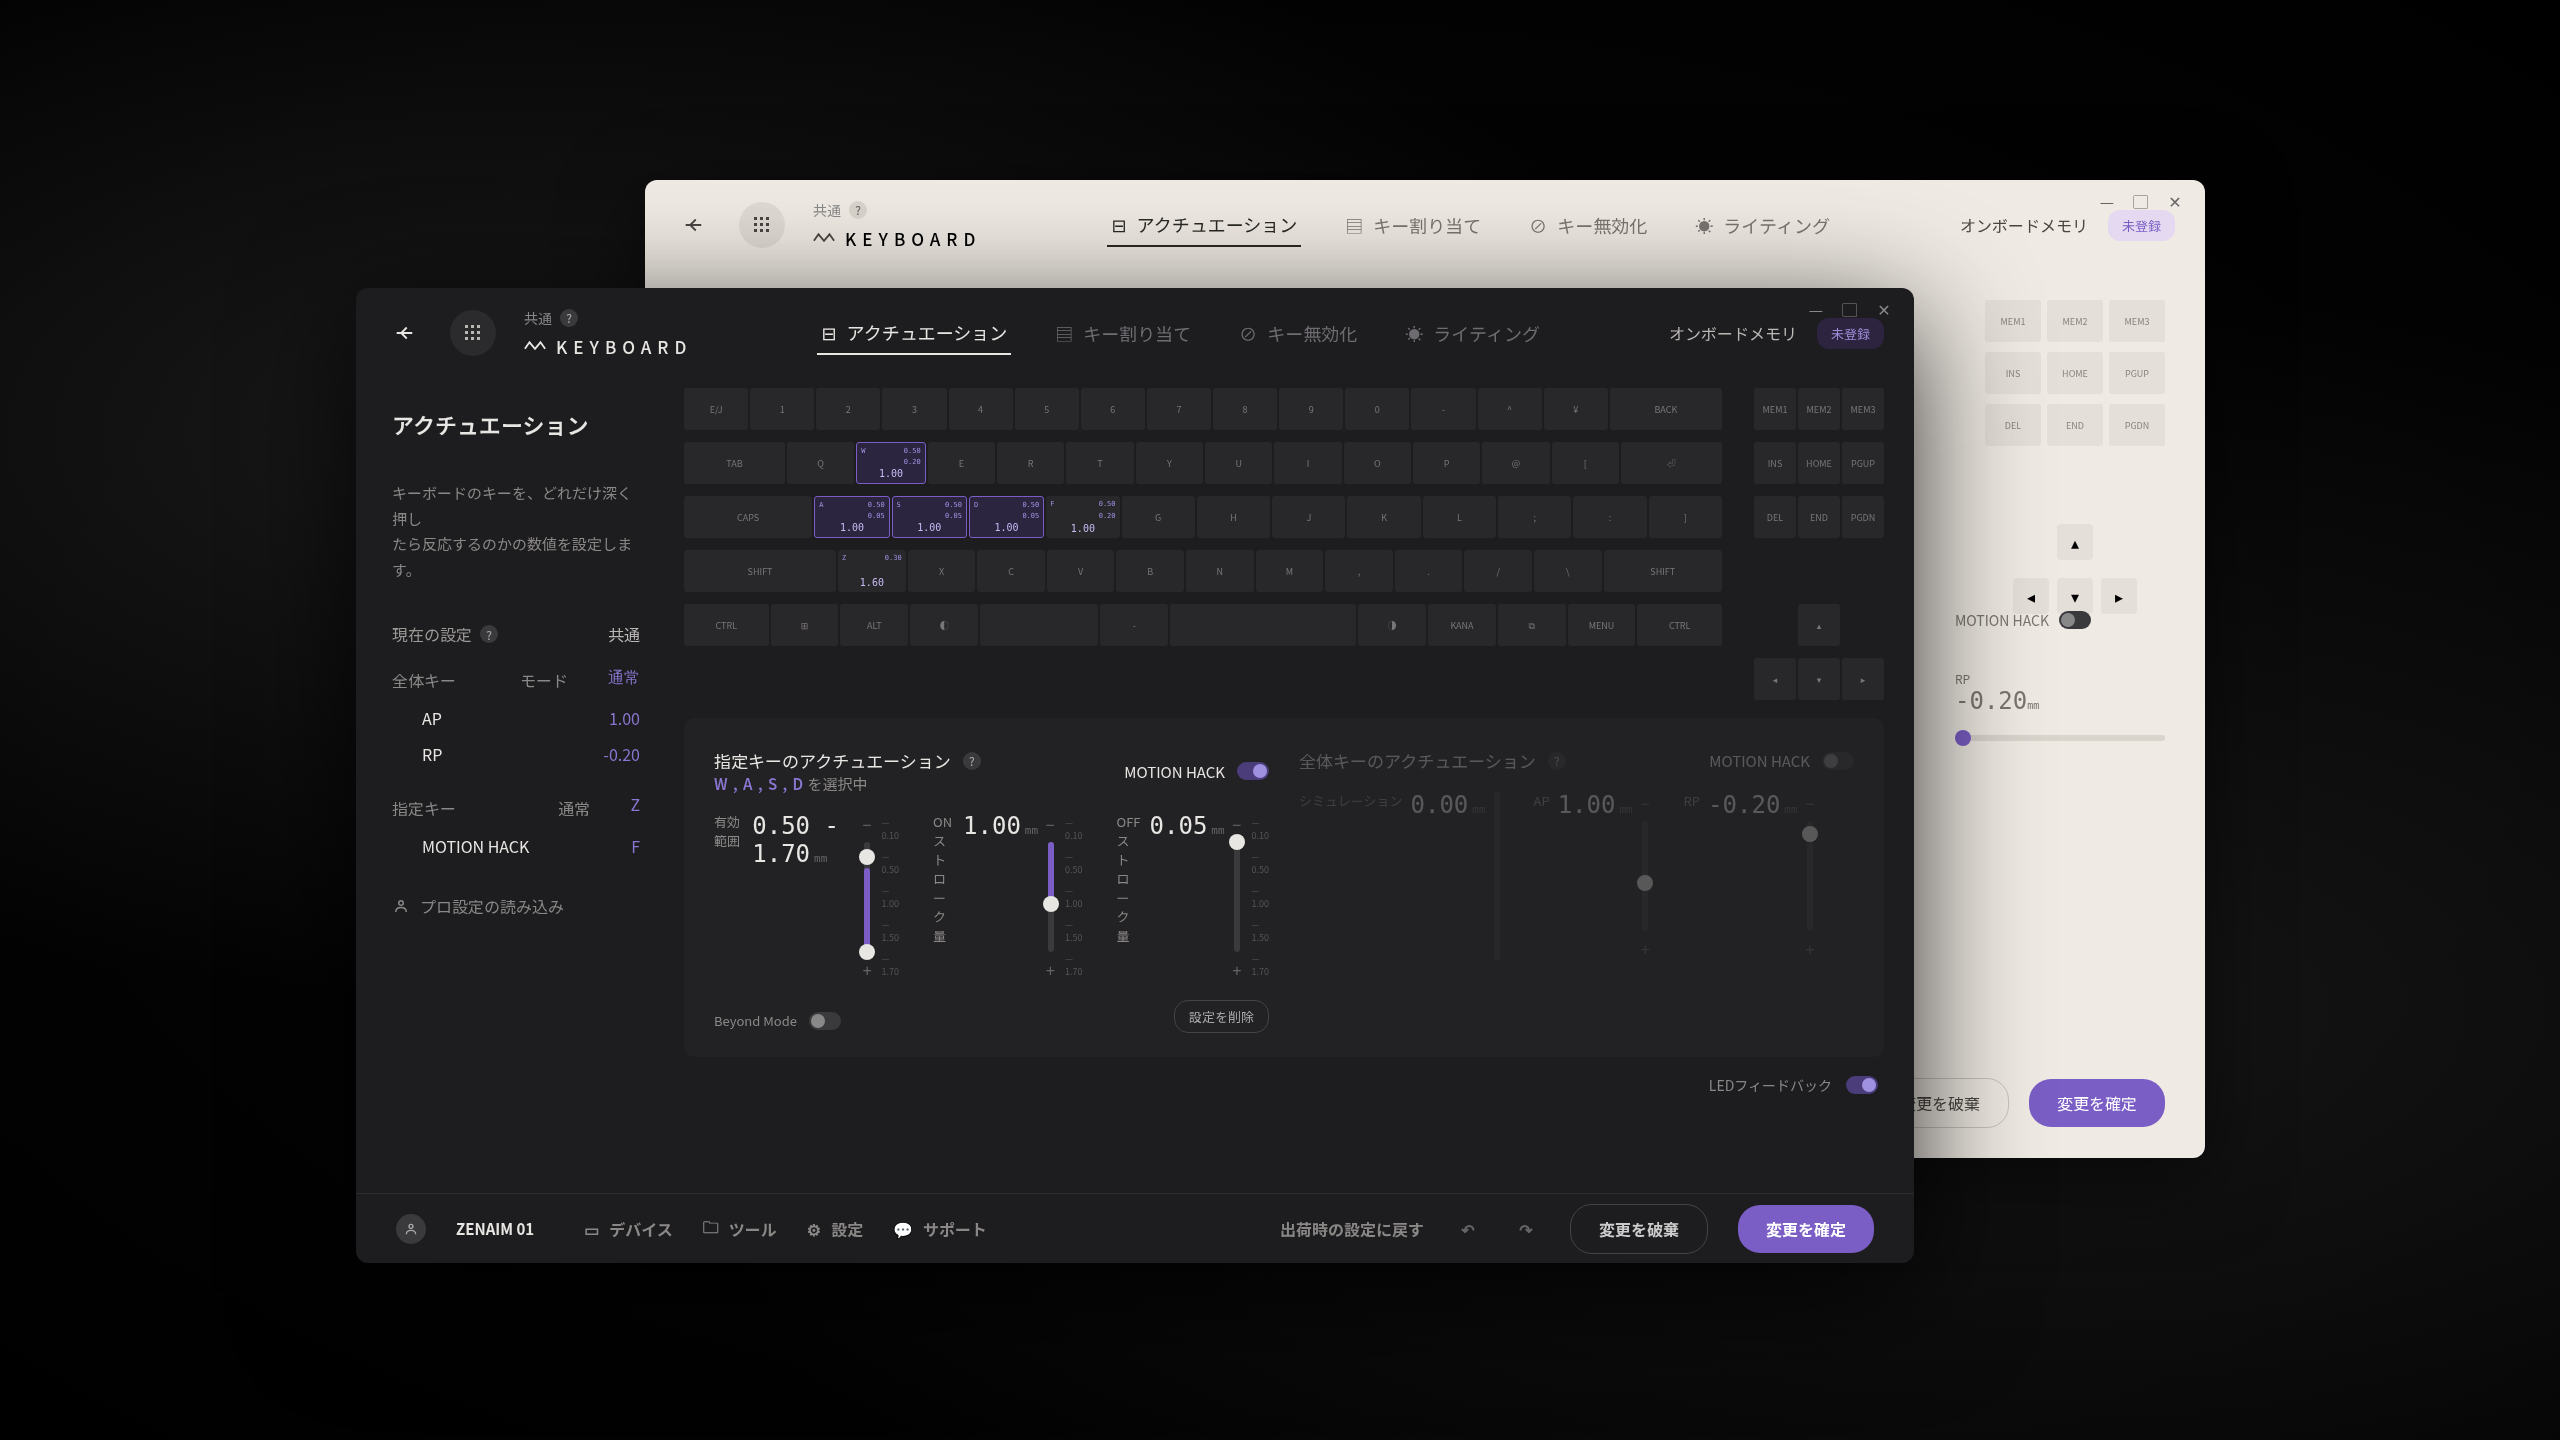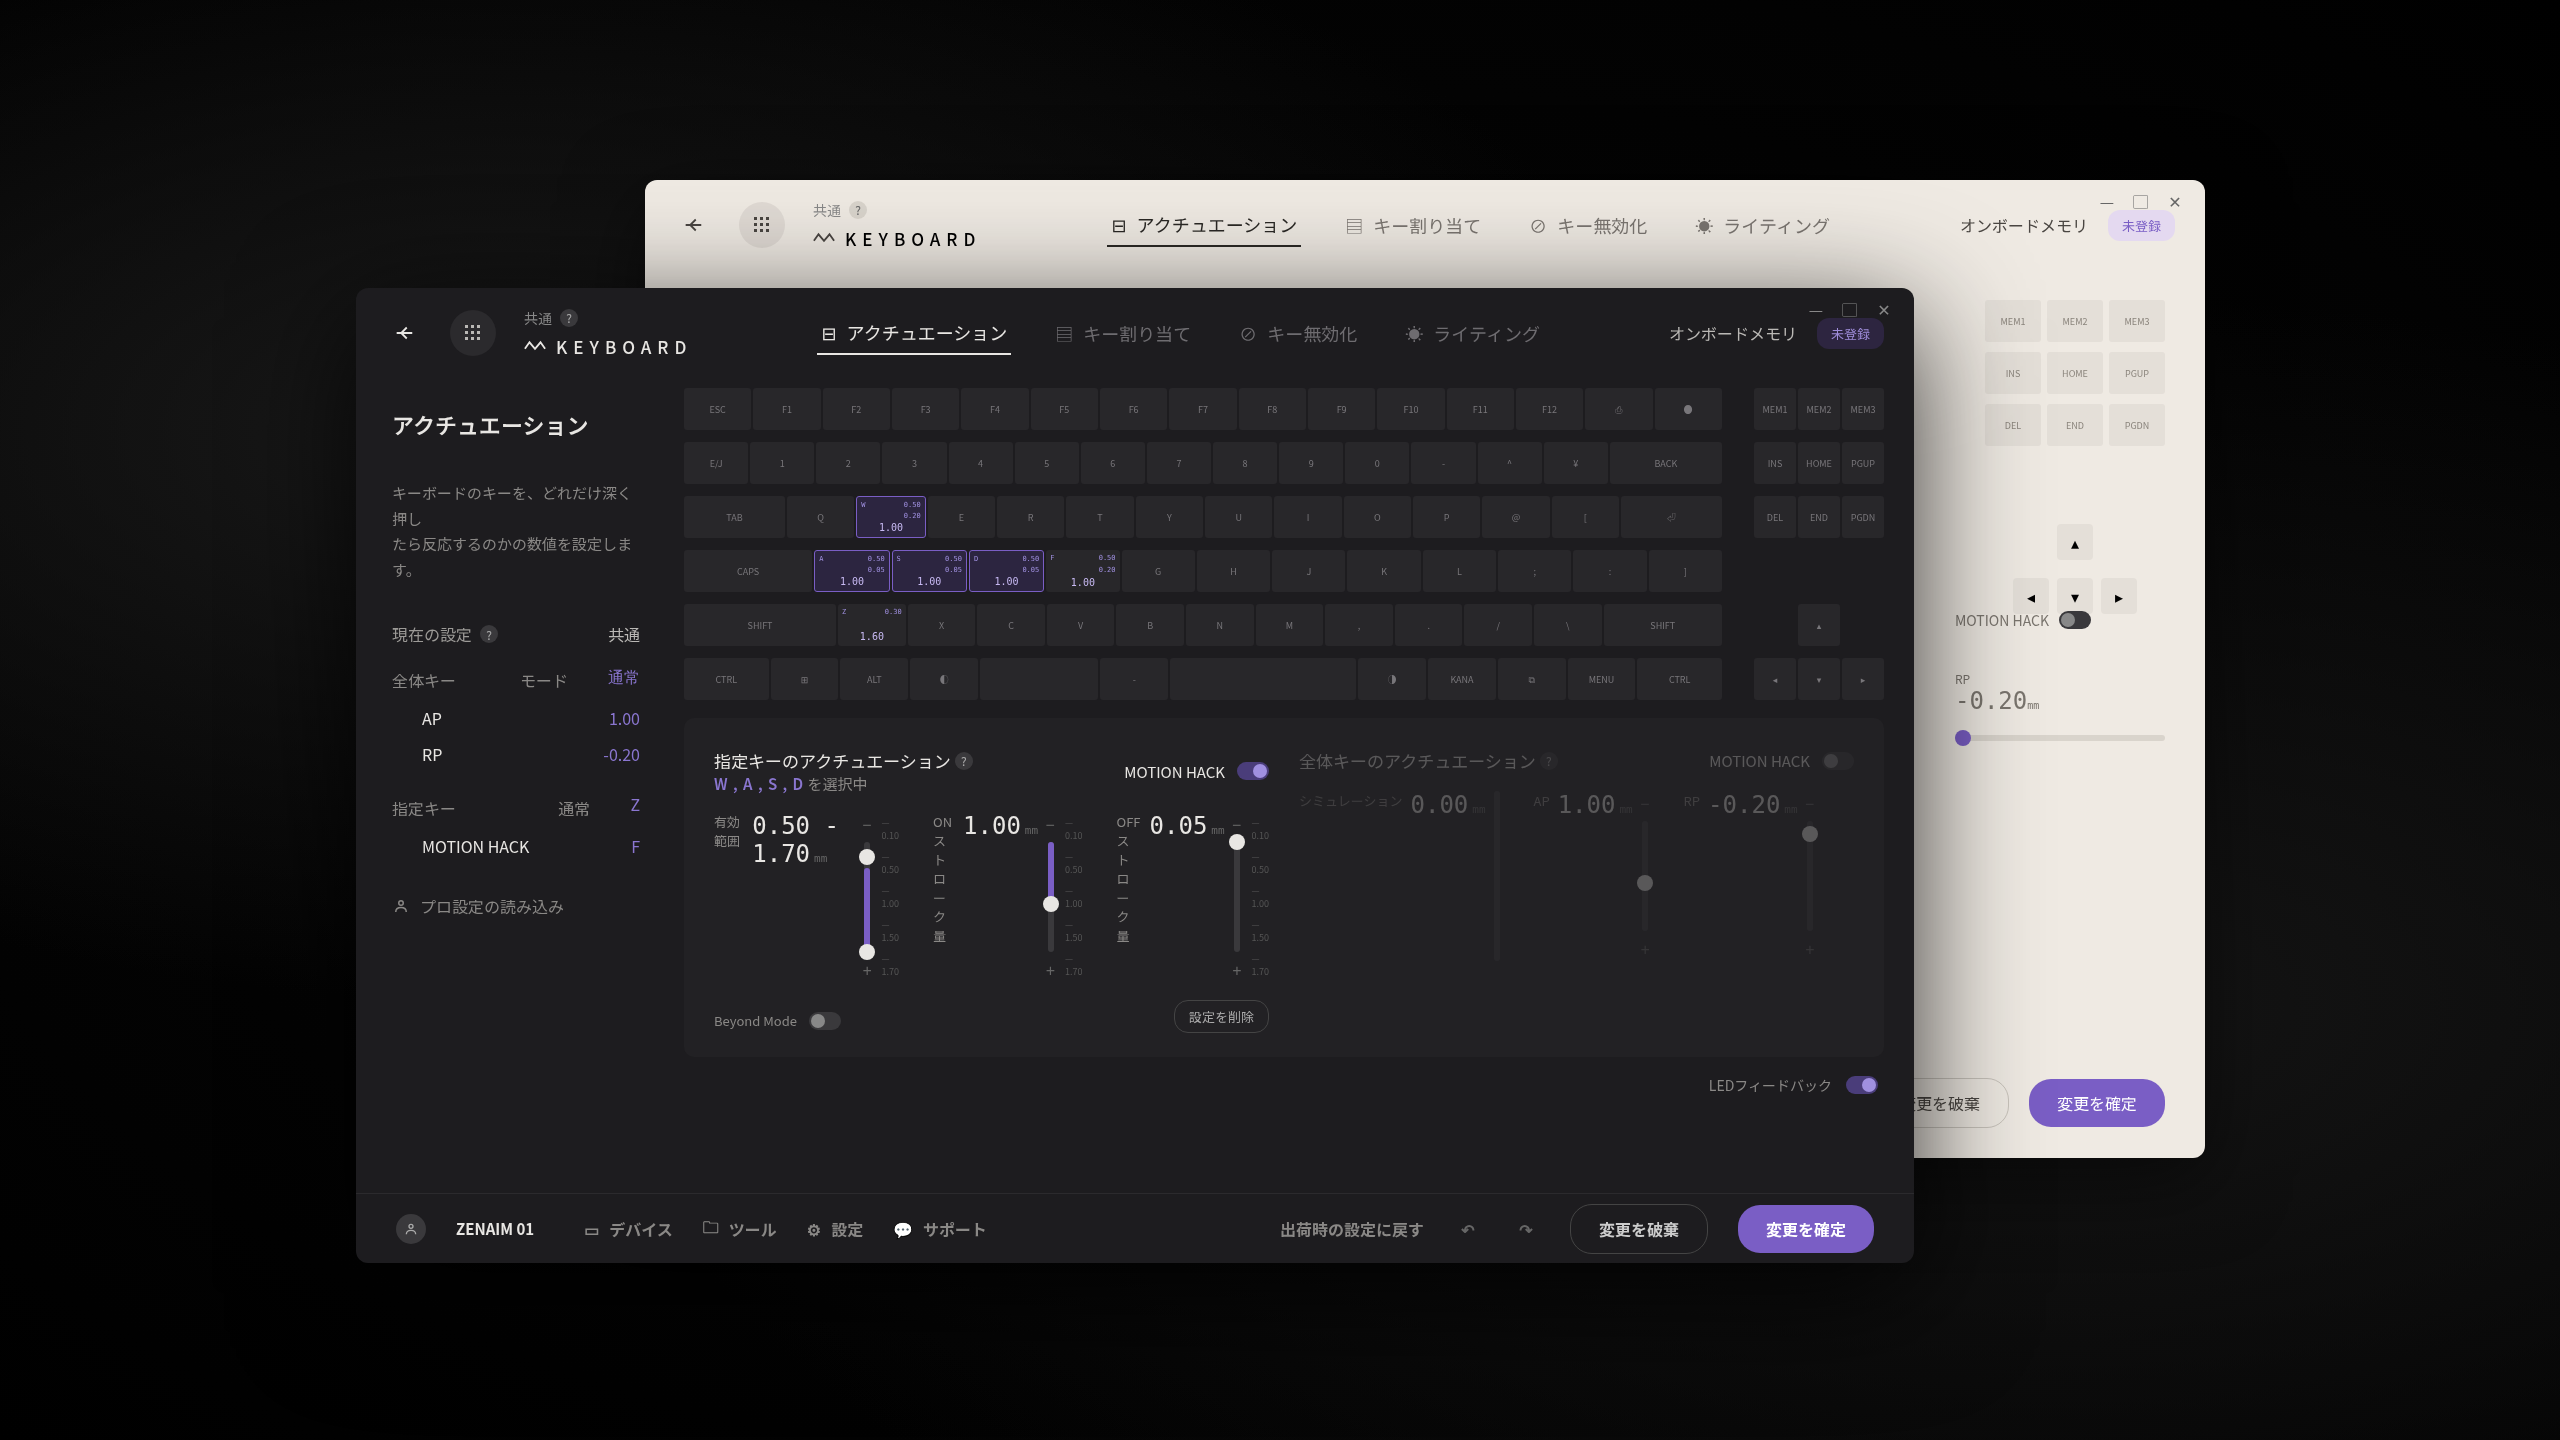--- a/index.html
+++ b/index.html
@@ -70,21 +70,21 @@
 .key.sel { background: #2c2540; border: 1px solid #7a5ec5; }
 .key .tune { position:absolute; inset:4px; display:flex; flex-direction:column; justify-content:space-between; font-size:7px; font-family:monospace; color:#a090e0; }
 .key .tune .tr { display:flex; justify-content:space-between; }
 .key .tune .bot { text-align:center; font-size:10px; color:#c7b9f2; }
 .nav-cluster { display: grid; grid-template-columns: repeat(3, 42px); gap: 2px; }
 .nav-cluster .key { width: 42px; }
 
 .panels { display: flex; gap: 30px; background: #222124; border-radius: 10px; padding: 30px 30px 24px; }
 .panel-col { flex: 1; display: flex; flex-direction: column; gap: 18px; }
 .panel-head { display: flex; justify-content: space-between; align-items: center; }
-.panel-title { display: flex; gap: 4px; align-items: center; font-size: 17px; }
+.panel-title { display: flex; gap: 12px; align-items: center; font-size: 17px; }
 .sel-keys { font-size: 15px; color: #8a8886; }
 .sel-keys .accent { color: #8a76d0; font-weight: 600; letter-spacing: 1px; }
 .mh { display: flex; gap: 12px; align-items: center; font-size: 15px; }
 .toggle { width: 32px; height: 18px; border-radius: 9px; background: #3a393c; position: relative; cursor: pointer; }
 .toggle .knob { position: absolute; width: 14px; height: 14px; border-radius: 50%; top: 2px; left: 2px; background: #888; transition: all .15s; }
 .toggle.on { background: #4a3d7a; }
 .toggle.on .knob { left: 16px; background: #a090e0; }
 
 .sliders { display: flex; gap: 34px; }
 .slider-block { display: flex; flex-direction: row; gap: 8px; }
@@ -350,37 +350,20 @@
             <circle cx="12" cy="8" r="3"></circle>
             <path d="M5 20c0-4 3-6 7-6s7 2 7 6"></path>
           </svg>
         <span>プロ設定の読み込み</span>
       </div>
     </div>
 
     <div class="main-area">
       <div class="kbd">
         <div class="kbd-main">
-          <div class="kbd-row" id="rowF">
-              <div class="key ">ESC</div>
-              <div class="key ">F1</div>
-              <div class="key ">F2</div>
-              <div class="key ">F3</div>
-              <div class="key ">F4</div>
-              <div class="key ">F5</div>
-              <div class="key ">F6</div>
-              <div class="key ">F7</div>
-              <div class="key ">F8</div>
-              <div class="key ">F9</div>
-              <div class="key ">F10</div>
-              <div class="key ">F11</div>
-              <div class="key ">F12</div>
-              <div class="key ">⎙</div>
-              <div class="key ">●</div>
-            </div>
           <div class="kbd-row" id="rowNum">
               <div class="key ">E/J</div>
               <div class="key ">1</div>
               <div class="key ">2</div>
               <div class="key ">3</div>
               <div class="key ">4</div>
               <div class="key ">5</div>
               <div class="key ">6</div>
               <div class="key ">7</div>
               <div class="key ">8</div>

